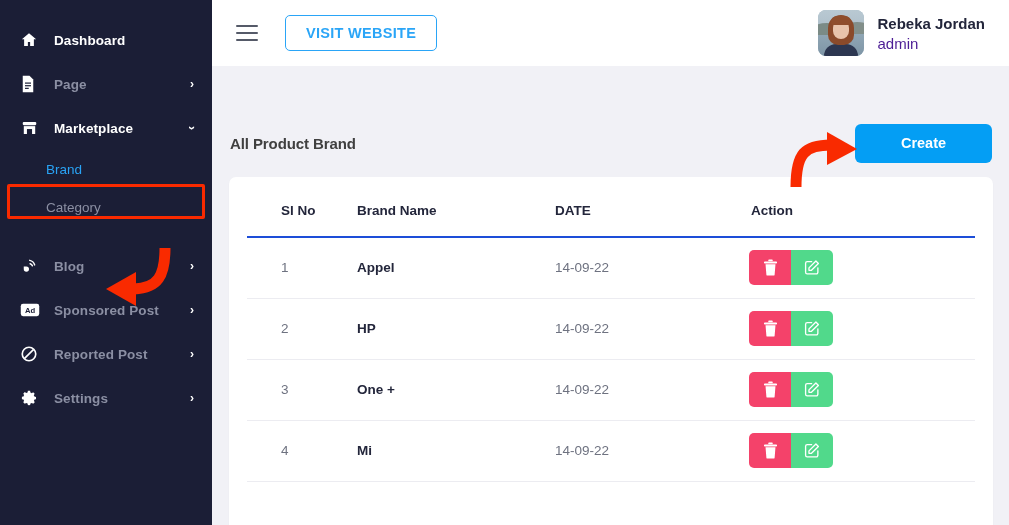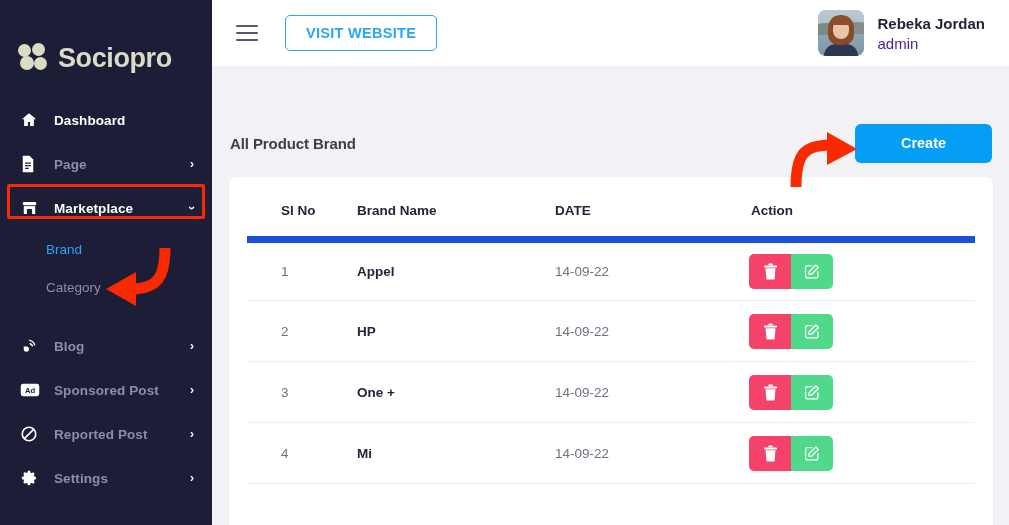--- a/index.html
+++ b/index.html
@@ -149,21 +149,21 @@
 
   .card {
     background: #ffffff; border-radius: 7px;
     height: 367px; overflow: hidden;
     box-shadow: 0 1px 2px rgba(0,0,0,0.04);
     padding: 0 18px;
   }
   table { width: 100%; border-collapse: collapse; table-layout: fixed; }
   th {
     text-align: left; font-size: 13.5px; font-weight: 700; color: #23263b;
-    padding: 26px 0 18px 0; border-bottom: 7px solid #1d4ed8;
+    padding: 26px 0 18px 0; border-bottom: 2px solid #1d4ed8;
   }
   td {
     font-size: 13.5px; color: #5b5f73;
     padding: 0; height: 61px; border-bottom: 1px solid #ececf1;
     vertical-align: middle;
   }
   td.sl  { color: #6e7280; }
   td.name{ color: #23263b; font-weight: 700; }
   td.date{ color: #6e7280; }
   col.c-sl   { width: 108px; }
@@ -185,29 +185,20 @@
   .act-btn.edit { background: #51d98b; }
   .act-btn svg { display: block; }
 </style>
 </head>
 <body>
 
 <div class="app">
 
   <aside class="sidebar">
 
-    <div class="brand-logo">
-      <span class="logo-mark">
-        <i class="c1"></i>
-          <i class="c2"></i>
-          <i class="c3"></i>
-          <i class="c4"></i>
-      </span>
-      <span class="logo-text">Sociopro</span>
-    </div>
 
     <nav class="nav">
 
       <div class="nav-item active-top">
         <span class="nav-icon">
           <svg width="18" height="18" viewBox="0 0 24 24" fill="#fff">
               <path d="M12 3 2.5 11h3v9h5v-5.5h3V20h5v-9h3L12 3z"></path>
             </svg>
         </span>
         <span class="nav-label">Dashboard</span>

